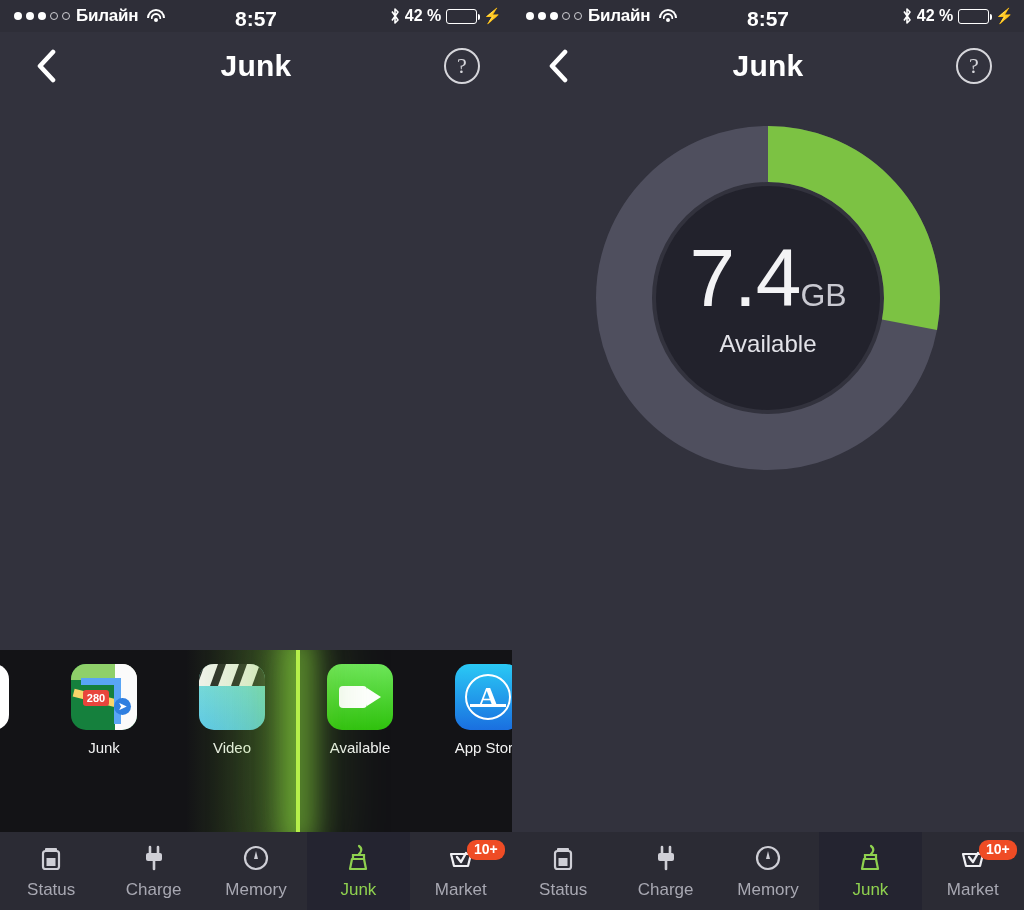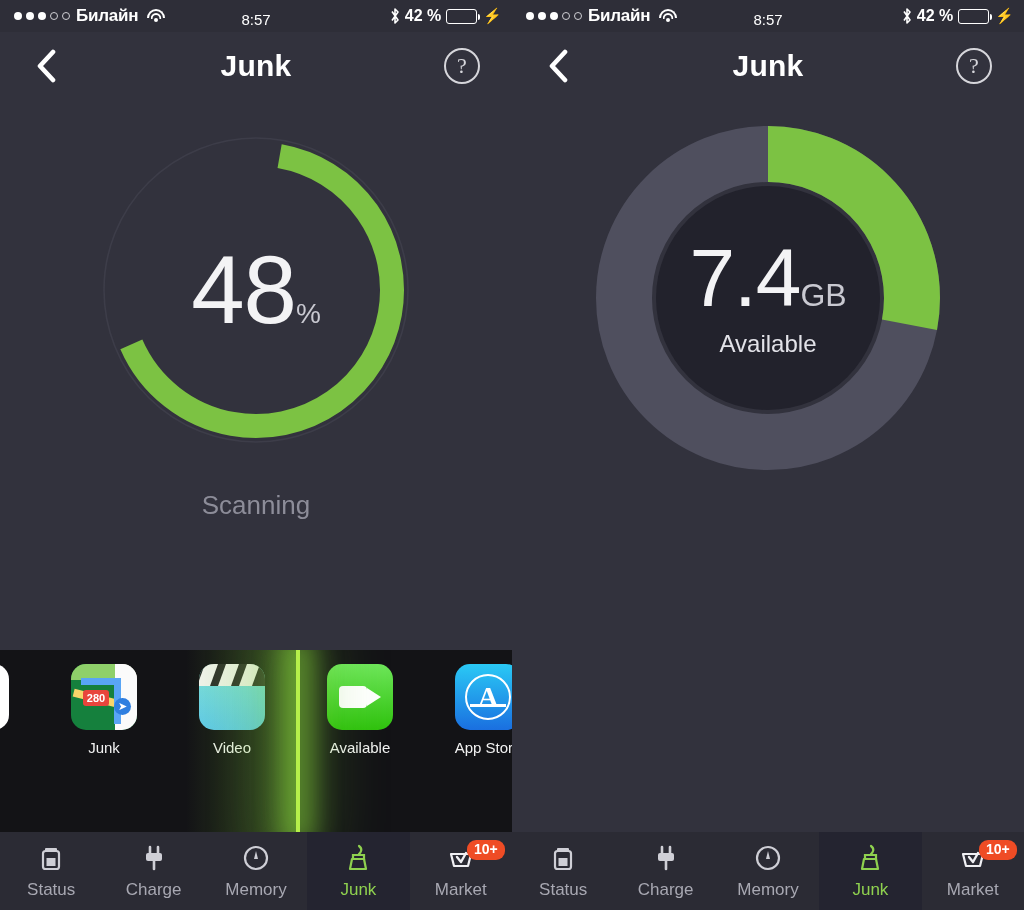--- a/index.html
+++ b/index.html
@@ -23,21 +23,21 @@
   .dots { display: flex; align-items: center; gap: 4px; }
   .dot { width: 8px; height: 8px; border-radius: 50%; background: #ffffff; }
   .dot.hollow { background: transparent; border: 1.4px solid #cfcfd4; width: 8px; height: 8px; }
   .carrier { font-size: 17px; font-weight: bold; letter-spacing: -0.2px; }
   .wifi { width: 18px; height: 14px; position: relative; margin-left: 3px; }
   .wifi i { position: absolute; left: 50%; transform: translateX(-50%); border: 2px solid #fff; border-bottom: none;
             border-radius: 50% 50% 0 0 / 100% 100% 0 0; }
   .wifi i:nth-child(1) { width: 18px; height: 9px; top: 0; }
   .wifi i:nth-child(2) { width: 11px; height: 6px; top: 4px; }
   .wifi i:nth-child(3) { width: 4px; height: 4px; top: 9px; border-radius: 50%; background: #fff; border: none; }
-  .sb-center { position: absolute; left: 0; right: 0; text-align: center; font-size: 15px; font-weight: normal; margin-top: 6px; }
+  .sb-center { position: absolute; left: 0; right: 0; text-align: center; font-size: 21px; font-weight: bold; margin-top: 6px; }
   .sb-right { margin-left: auto; display: flex; align-items: center; gap: 5px; padding-right: 10px; }
   .bt { width: 10px; height: 18px; position: relative; }
   .bt svg { display: block; }
   .pct { font-size: 16px; font-weight: bold; }
   .batt { width: 31px; height: 15px; border: 1.6px solid #ffffff; border-radius: 3px; position: relative; padding: 1.5px; }
   .batt::after { content: ""; position: absolute; right: -4px; top: 4px; width: 2.5px; height: 6px;
                  background: #ffffff; border-radius: 0 2px 2px 0; }
   .batt-fill { height: 100%; background: #5ad65a; border-radius: 1px; }
   .bolt { font-size: 15px; font-weight: bold; color: #fff; margin-left: 1px; }
 
@@ -164,32 +164,20 @@
     <div class="navbar">
       <div class="nav-back">
         <svg width="22" height="34" viewBox="0 0 22 34">
             <path d="M18 3 L5 17 L18 31" stroke="#fff" stroke-width="4.6" fill="none" stroke-linecap="round" stroke-linejoin="round"></path>
           </svg>
       </div>
       <div class="nav-title">Junk</div>
       <div class="nav-help">?</div>
     </div>
 
-    <div class="scan-area">
-      <div class="ring-wrap">
-        <svg width="320" height="320" viewBox="0 0 320 320">
-          <circle cx="160" cy="160" r="152" fill="none" stroke="#3d3d49" stroke-width="1.6"></circle>
-          <circle cx="160" cy="160" r="136" fill="none" stroke="#7cc243" stroke-width="24" stroke-linecap="butt" stroke-dasharray="561 854" transform="rotate(-80 160 160)"></circle>
-        </svg>
-        <div class="donut-center">
-          <span class="donut-value" style="font-size:96px">48</span><span class="donut-unit" style="font-size:28px">%</span>
-        </div>
-      </div>
-      <div class="scan-label">Scanning</div>
-    </div>
 
     <div class="apps-strip">
       <div class="apps-row">
 
         <div class="app">
           <div class="app-ico ic-cal">
             <div class="cal-top">day</div>
             <div class="cal-num">2</div>
           </div>
 

